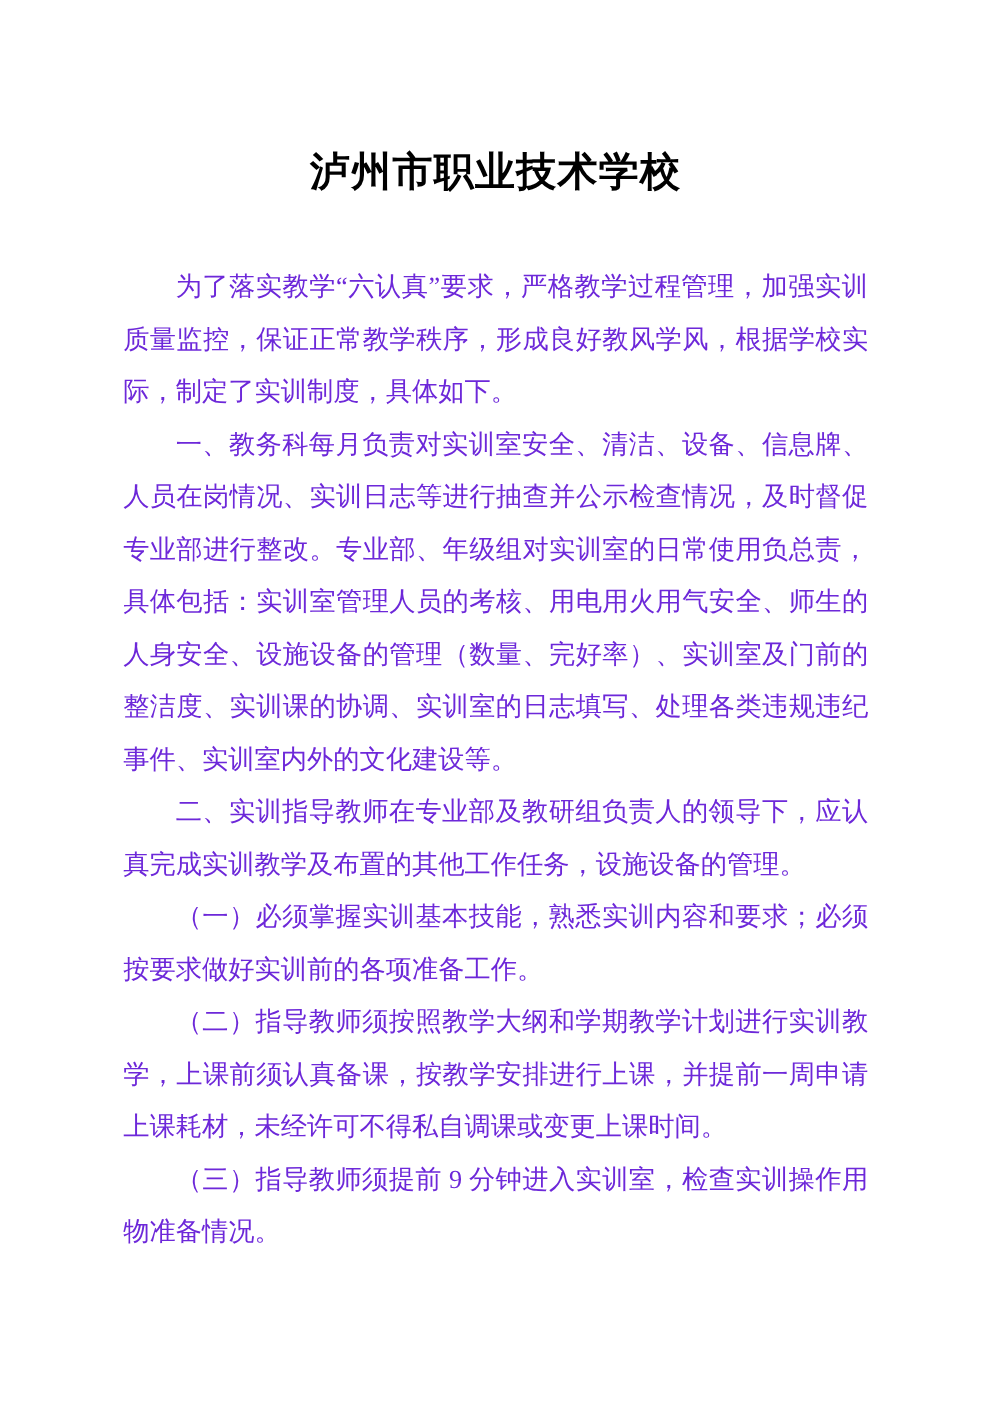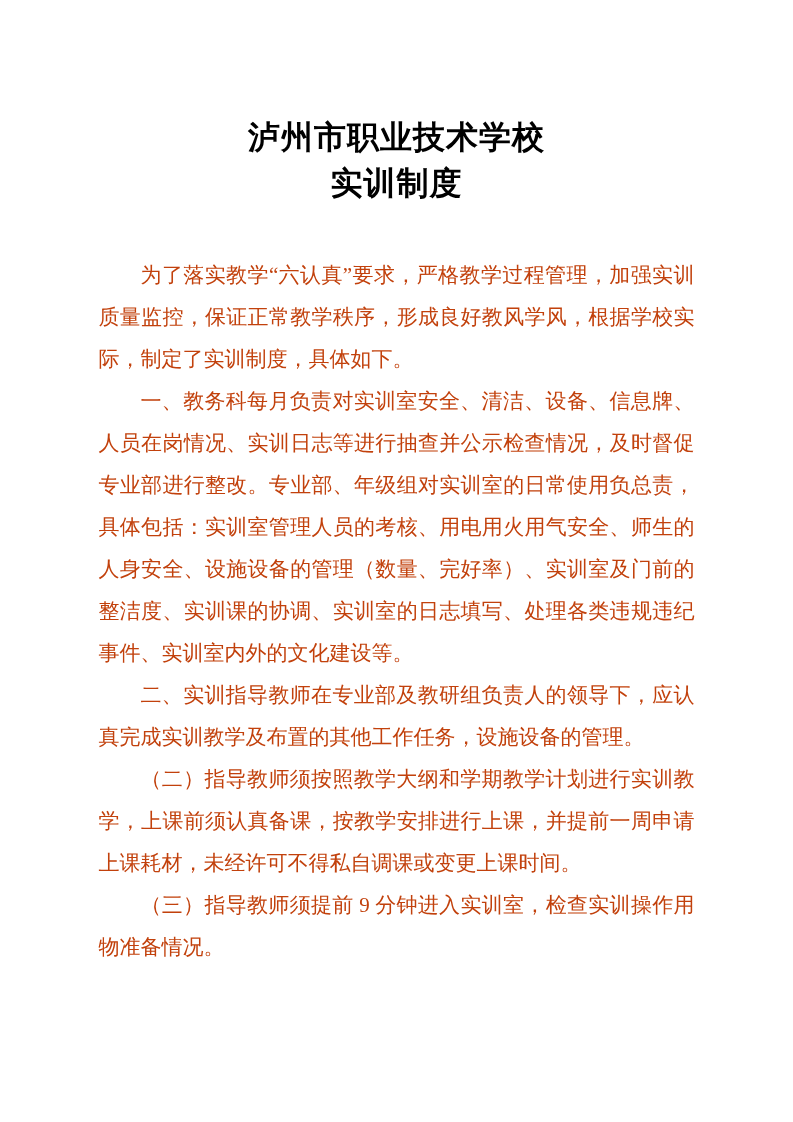--- a/index.html
+++ b/index.html
@@ -35,35 +35,35 @@
     margin: 48px auto 0 auto;
     width: 596px;
   }
   .doc-body p {
     margin: 0;
     font-size: 21px;
     line-height: 42px;
     text-align: justify;
     text-justify: inter-ideograph;
     text-indent: 2em;
-    color: #c2410c;
+    color: #6d28d9;
     word-break: break-all;
   }
 </style>
 </head>
 <body>
 
 <div class="page">
 
   <header class="doc-header">
     <h1 class="doc-title">泸州市职业技术学校</h1>
-    <h1 class="doc-subtitle">实训制度</h1>
   </header>
 
   <main class="doc-body">
     <p>为了落实教学“六认真”要求，严格教学过程管理，加强实训质量监控，保证正常教学秩序，形成良好教风学风，根据学校实际，制定了实训制度，具体如下。</p>
     <p>一、教务科每月负责对实训室安全、清洁、设备、信息牌、人员在岗情况、实训日志等进行抽查并公示检查情况，及时督促专业部进行整改。专业部、年级组对实训室的日常使用负总责，具体包括：实训室管理人员的考核、用电用火用气安全、师生的人身安全、设施设备的管理（数量、完好率）、实训室及门前的整洁度、实训课的协调、实训室的日志填写、处理各类违规违纪事件、实训室内外的文化建设等。</p>
     <p>二、实训指导教师在专业部及教研组负责人的领导下，应认真完成实训教学及布置的其他工作任务，设施设备的管理。</p>
+    <p>（一）必须掌握实训基本技能，熟悉实训内容和要求；必须按要求做好实训前的各项准备工作。</p>
     <p>（二）指导教师须按照教学大纲和学期教学计划进行实训教学，上课前须认真备课，按教学安排进行上课，并提前一周申请上课耗材，未经许可不得私自调课或变更上课时间。</p>
     <p>（三）指导教师须提前 9 分钟进入实训室，检查实训操作用物准备情况。</p>
   </main>
 
 </div>
 
 </body></html>

